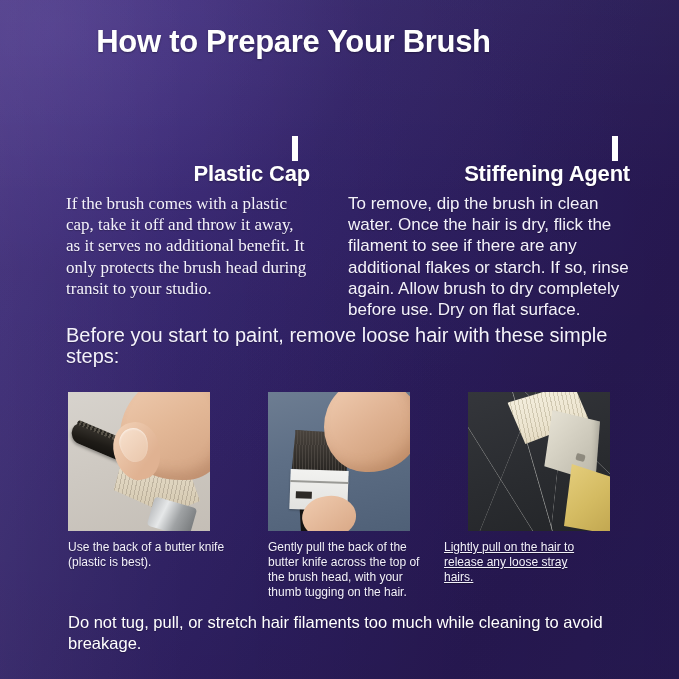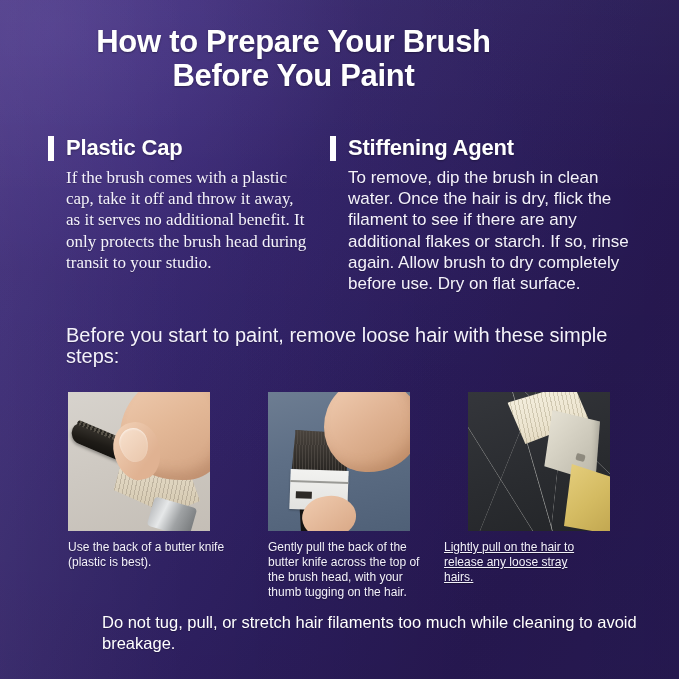--- a/index.html
+++ b/index.html
@@ -50,20 +50,21 @@
 
   
   .section {
     position: absolute;
     color: #ffffff;
   }
   .sec-head {
     display: flex;
     align-items: flex-end;
     margin-bottom: 6px;
+    flex-direction: column;
   }
   .accent-bar {
     width: 6px;
     height: 25px;
     background: #ffffff;
     margin-right: 12px;
     margin-top: 2px;
     flex: 0 0 auto;
   }
   .sec-title {
@@ -327,33 +328,31 @@
   
   #footer-note {
     position: absolute;
     left: 68px;
     top: 612px;
     width: 556px;
     color: #ffffff;
     font-size: 16.5px;
     line-height: 21px;
     text-shadow: 0 1px 1px rgba(0,0,0,0.25);
-    margin-left: 34px;
   }
 </style>
 </head>
 <body>
 
 <div id="infographic">
 
   <div id="bg-sheen"></div>
 
   <div class="title">
     <span class="title-line">How to Prepare Your Brush</span>
-    <span class="title-line">Before You Paint</span>
   </div>
 
   <div class="section" id="sec-plastic-cap">
     <div class="sec-head">
       <div class="accent-bar"></div>
       <div class="sec-title">Plastic Cap</div>
     </div>
     <div class="sec-body">If the brush comes with a plastic cap, take it off and throw it away, as it serves no additional benefit. It only protects the brush head during transit to your studio.</div>
   </div>
 

